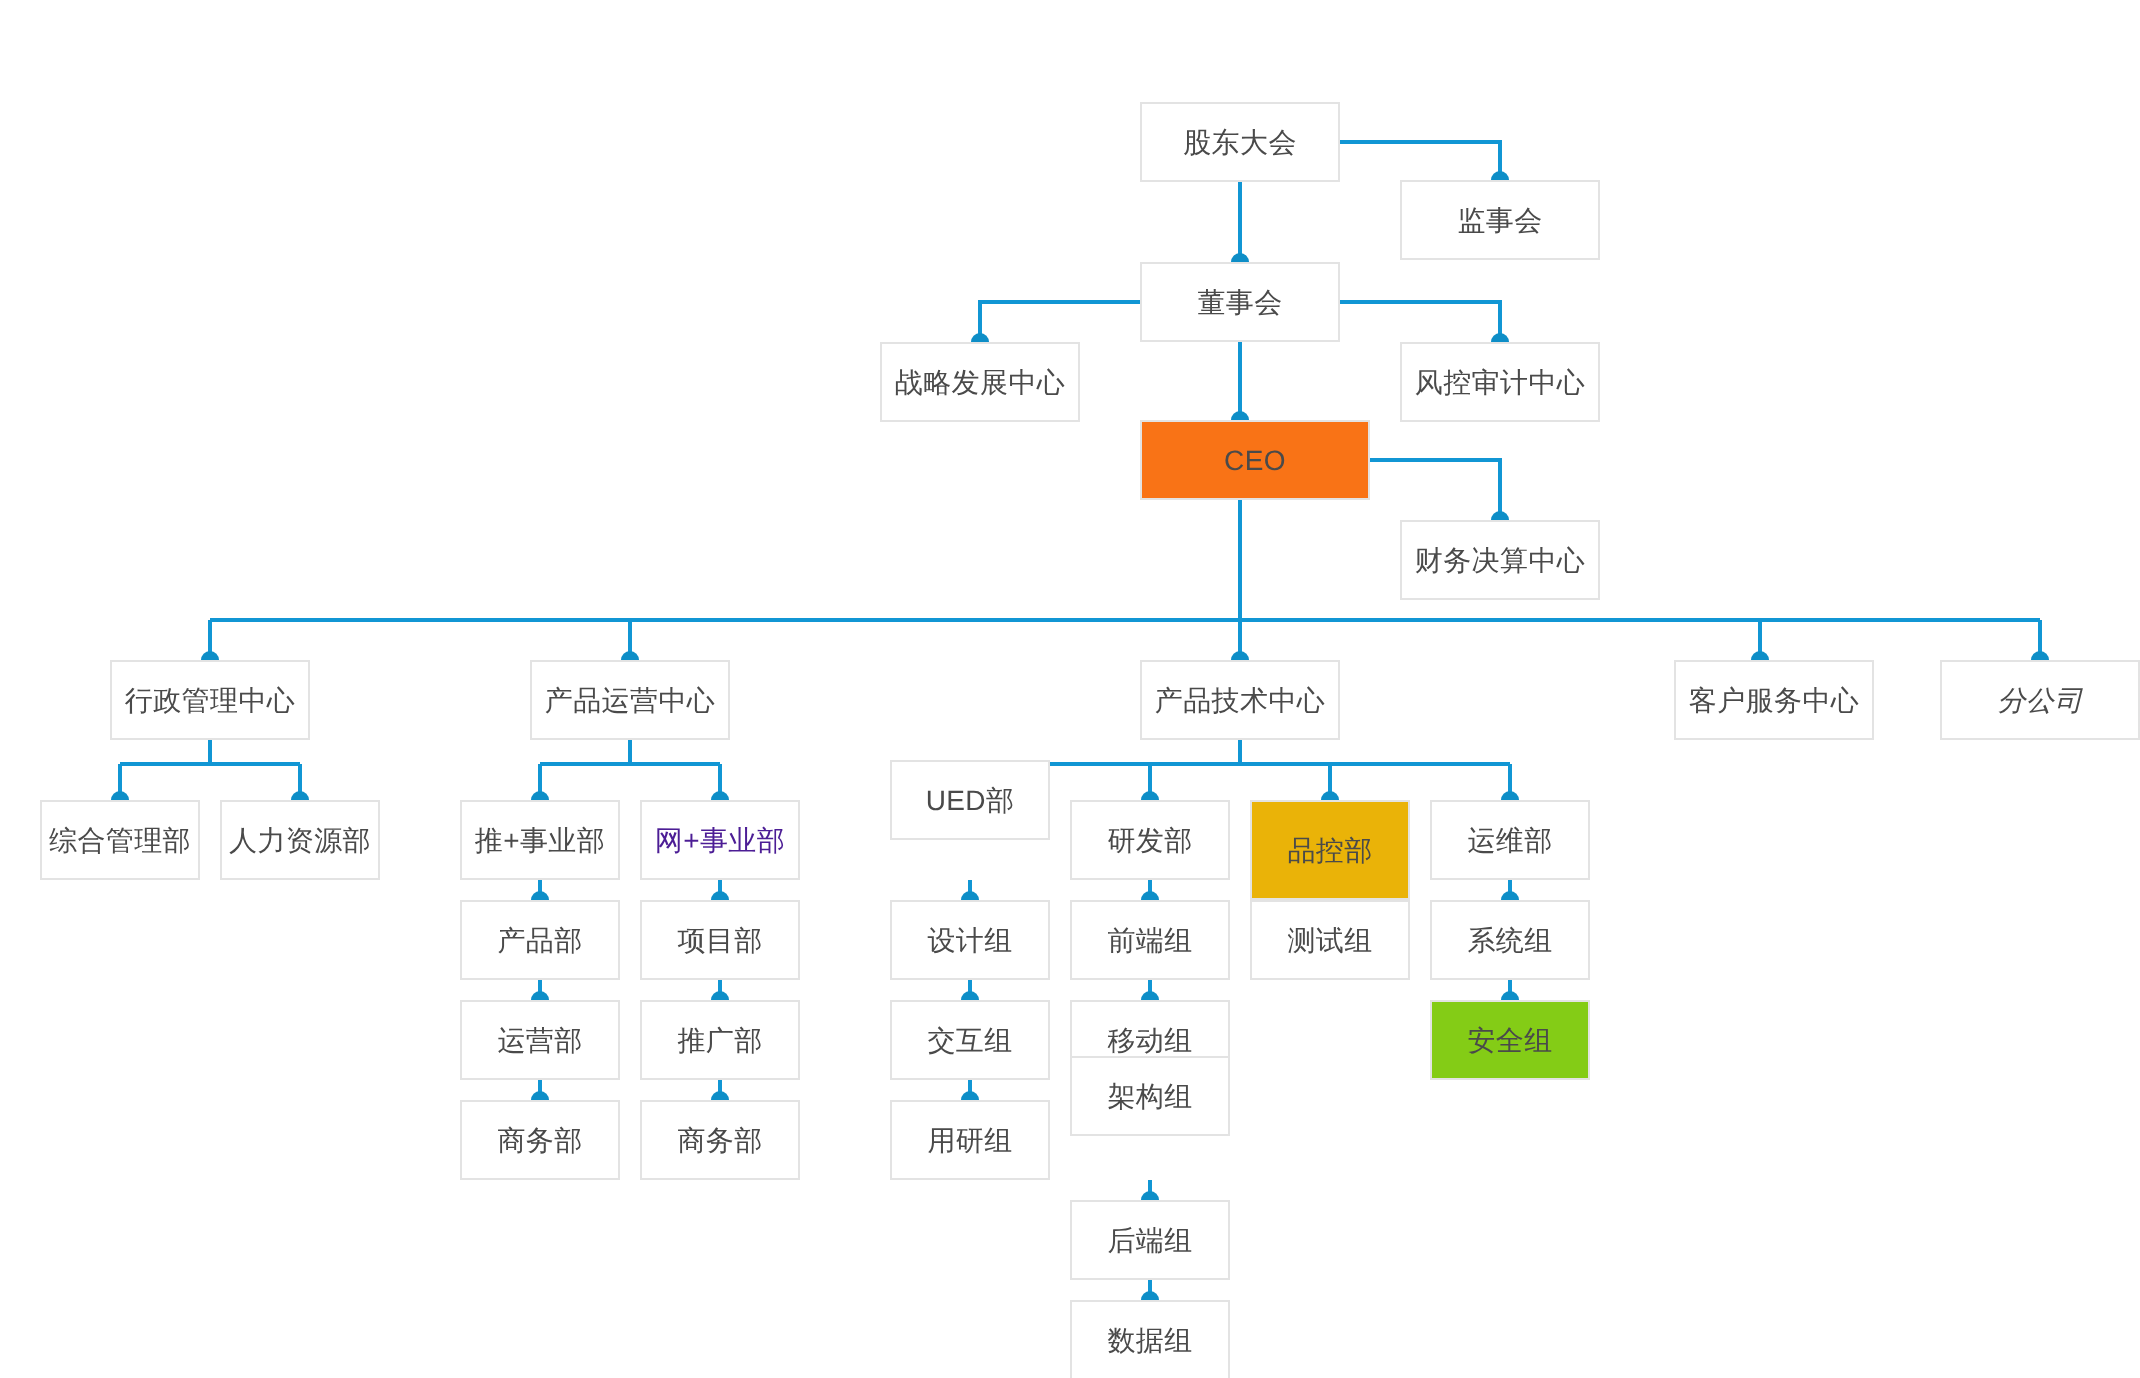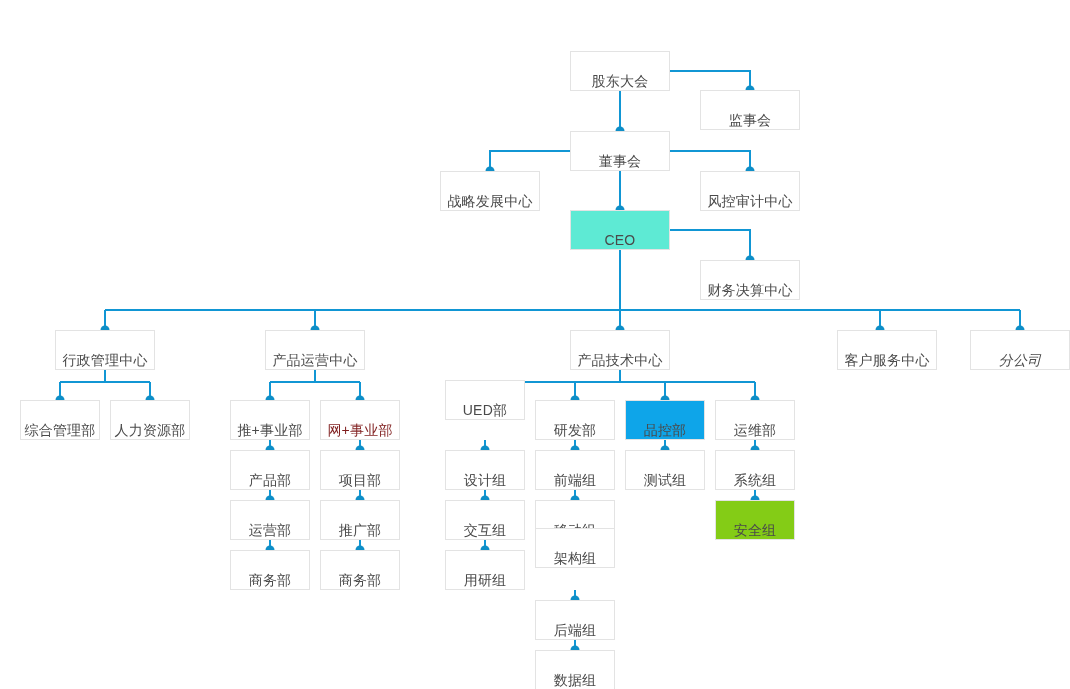--- a/index.html
+++ b/index.html
@@ -25,21 +25,21 @@
     width: 1070px;
     height: 689px;
     pointer-events: none;
   }
   .org-node {
     position: absolute;
     box-sizing: border-box;
     border: 1px solid #e3e3e3;
     background: #ffffff;
     display: flex;
-    align-items: flex-end;
+    align-items: center;
     justify-content: center;
     color: #4a4a4a;
     font-size: 14px;
     line-height: 1.2;
     white-space: nowrap;
     letter-spacing: 0.2px;
   }
   .org-node .node-label {
     display: block;
     text-align: center;
@@ -140,21 +140,21 @@
       </div>
       <div class="org-node" style="left: 570px; top: 131px; width: 100px; height: 40px; border-color: rgb(227, 227, 227); background: rgb(255, 255, 255); color: rgb(74, 74, 74);">
         <span class="node-label">董事会</span>
       </div>
       <div class="org-node" style="left: 440px; top: 171px; width: 100px; height: 40px; border-color: rgb(227, 227, 227); background: rgb(255, 255, 255); color: rgb(74, 74, 74);">
         <span class="node-label">战略发展中心</span>
       </div>
       <div class="org-node" style="left: 700px; top: 171px; width: 100px; height: 40px; border-color: rgb(227, 227, 227); background: rgb(255, 255, 255); color: rgb(74, 74, 74);">
         <span class="node-label">风控审计中心</span>
       </div>
-      <div class="org-node" style="left: 570px; top: 210px; width: 100px; height: 40px; border-color: rgb(227, 227, 227); background: #5eead4; color: rgb(74, 74, 74);">
+      <div class="org-node" style="left: 570px; top: 210px; width: 115px; height: 40px; border-color: rgb(227, 227, 227); background: #f97316; color: rgb(74, 74, 74);">
         <span class="node-label">CEO</span>
       </div>
       <div class="org-node" style="left: 700px; top: 260px; width: 100px; height: 40px; border-color: rgb(227, 227, 227); background: rgb(255, 255, 255); color: rgb(74, 74, 74);">
         <span class="node-label">财务决算中心</span>
       </div>
       <div class="org-node" style="left: 55px; top: 330px; width: 100px; height: 40px; border-color: rgb(227, 227, 227); background: rgb(255, 255, 255); color: rgb(74, 74, 74);">
         <span class="node-label">行政管理中心</span>
       </div>
       <div class="org-node" style="left: 265px; top: 330px; width: 100px; height: 40px; border-color: rgb(227, 227, 227); background: rgb(255, 255, 255); color: rgb(74, 74, 74);">
         <span class="node-label">产品运营中心</span>
@@ -179,21 +179,21 @@
       </div>
       <div class="org-node" style="left: 230px; top: 450px; width: 80px; height: 40px; border-color: rgb(227, 227, 227); background: rgb(255, 255, 255); color: rgb(74, 74, 74);">
         <span class="node-label">产品部</span>
       </div>
       <div class="org-node" style="left: 230px; top: 500px; width: 80px; height: 40px; border-color: rgb(227, 227, 227); background: rgb(255, 255, 255); color: rgb(74, 74, 74);">
         <span class="node-label">运营部</span>
       </div>
       <div class="org-node" style="left: 230px; top: 550px; width: 80px; height: 40px; border-color: rgb(227, 227, 227); background: rgb(255, 255, 255); color: rgb(74, 74, 74);">
         <span class="node-label">商务部</span>
       </div>
-      <div class="org-node" style="left: 320px; top: 400px; width: 80px; height: 40px; border-color: rgb(227, 227, 227); background: rgb(255, 255, 255); color: #7f1d1d;">
+      <div class="org-node" style="left: 320px; top: 400px; width: 80px; height: 40px; border-color: rgb(227, 227, 227); background: rgb(255, 255, 255); color: #4c1d95;">
         <span class="node-label">网+事业部</span>
       </div>
       <div class="org-node" style="left: 320px; top: 450px; width: 80px; height: 40px; border-color: rgb(227, 227, 227); background: rgb(255, 255, 255); color: rgb(74, 74, 74);">
         <span class="node-label">项目部</span>
       </div>
       <div class="org-node" style="left: 320px; top: 500px; width: 80px; height: 40px; border-color: rgb(227, 227, 227); background: rgb(255, 255, 255); color: rgb(74, 74, 74);">
         <span class="node-label">推广部</span>
       </div>
       <div class="org-node" style="left: 320px; top: 550px; width: 80px; height: 40px; border-color: rgb(227, 227, 227); background: rgb(255, 255, 255); color: rgb(74, 74, 74);">
         <span class="node-label">商务部</span>
@@ -221,21 +221,21 @@
       </div>
       <div class="org-node" style="left: 535px; top: 528px; width: 80px; height: 40px; border-color: rgb(227, 227, 227); background: rgb(255, 255, 255); color: rgb(74, 74, 74);">
         <span class="node-label">架构组</span>
       </div>
       <div class="org-node" style="left: 535px; top: 600px; width: 80px; height: 40px; border-color: rgb(227, 227, 227); background: rgb(255, 255, 255); color: rgb(74, 74, 74);">
         <span class="node-label">后端组</span>
       </div>
       <div class="org-node" style="left: 535px; top: 650px; width: 80px; height: 40px; border-color: rgb(227, 227, 227); background: rgb(255, 255, 255); color: rgb(74, 74, 74);">
         <span class="node-label">数据组</span>
       </div>
-      <div class="org-node" style="left: 625px; top: 400px; width: 80px; height: 40px; border-color: rgb(227, 227, 227); background: #0ea5e9; color: rgb(74, 74, 74);">
+      <div class="org-node" style="left: 625px; top: 400px; width: 80px; height: 50px; border-color: rgb(227, 227, 227); background: #eab308; color: rgb(74, 74, 74);">
         <span class="node-label">品控部</span>
       </div>
       <div class="org-node" style="left: 625px; top: 450px; width: 80px; height: 40px; border-color: rgb(227, 227, 227); background: rgb(255, 255, 255); color: rgb(74, 74, 74);">
         <span class="node-label">测试组</span>
       </div>
       <div class="org-node" style="left: 715px; top: 400px; width: 80px; height: 40px; border-color: rgb(227, 227, 227); background: rgb(255, 255, 255); color: rgb(74, 74, 74);">
         <span class="node-label">运维部</span>
       </div>
       <div class="org-node" style="left: 715px; top: 450px; width: 80px; height: 40px; border-color: rgb(227, 227, 227); background: rgb(255, 255, 255); color: rgb(74, 74, 74);">
         <span class="node-label">系统组</span>

